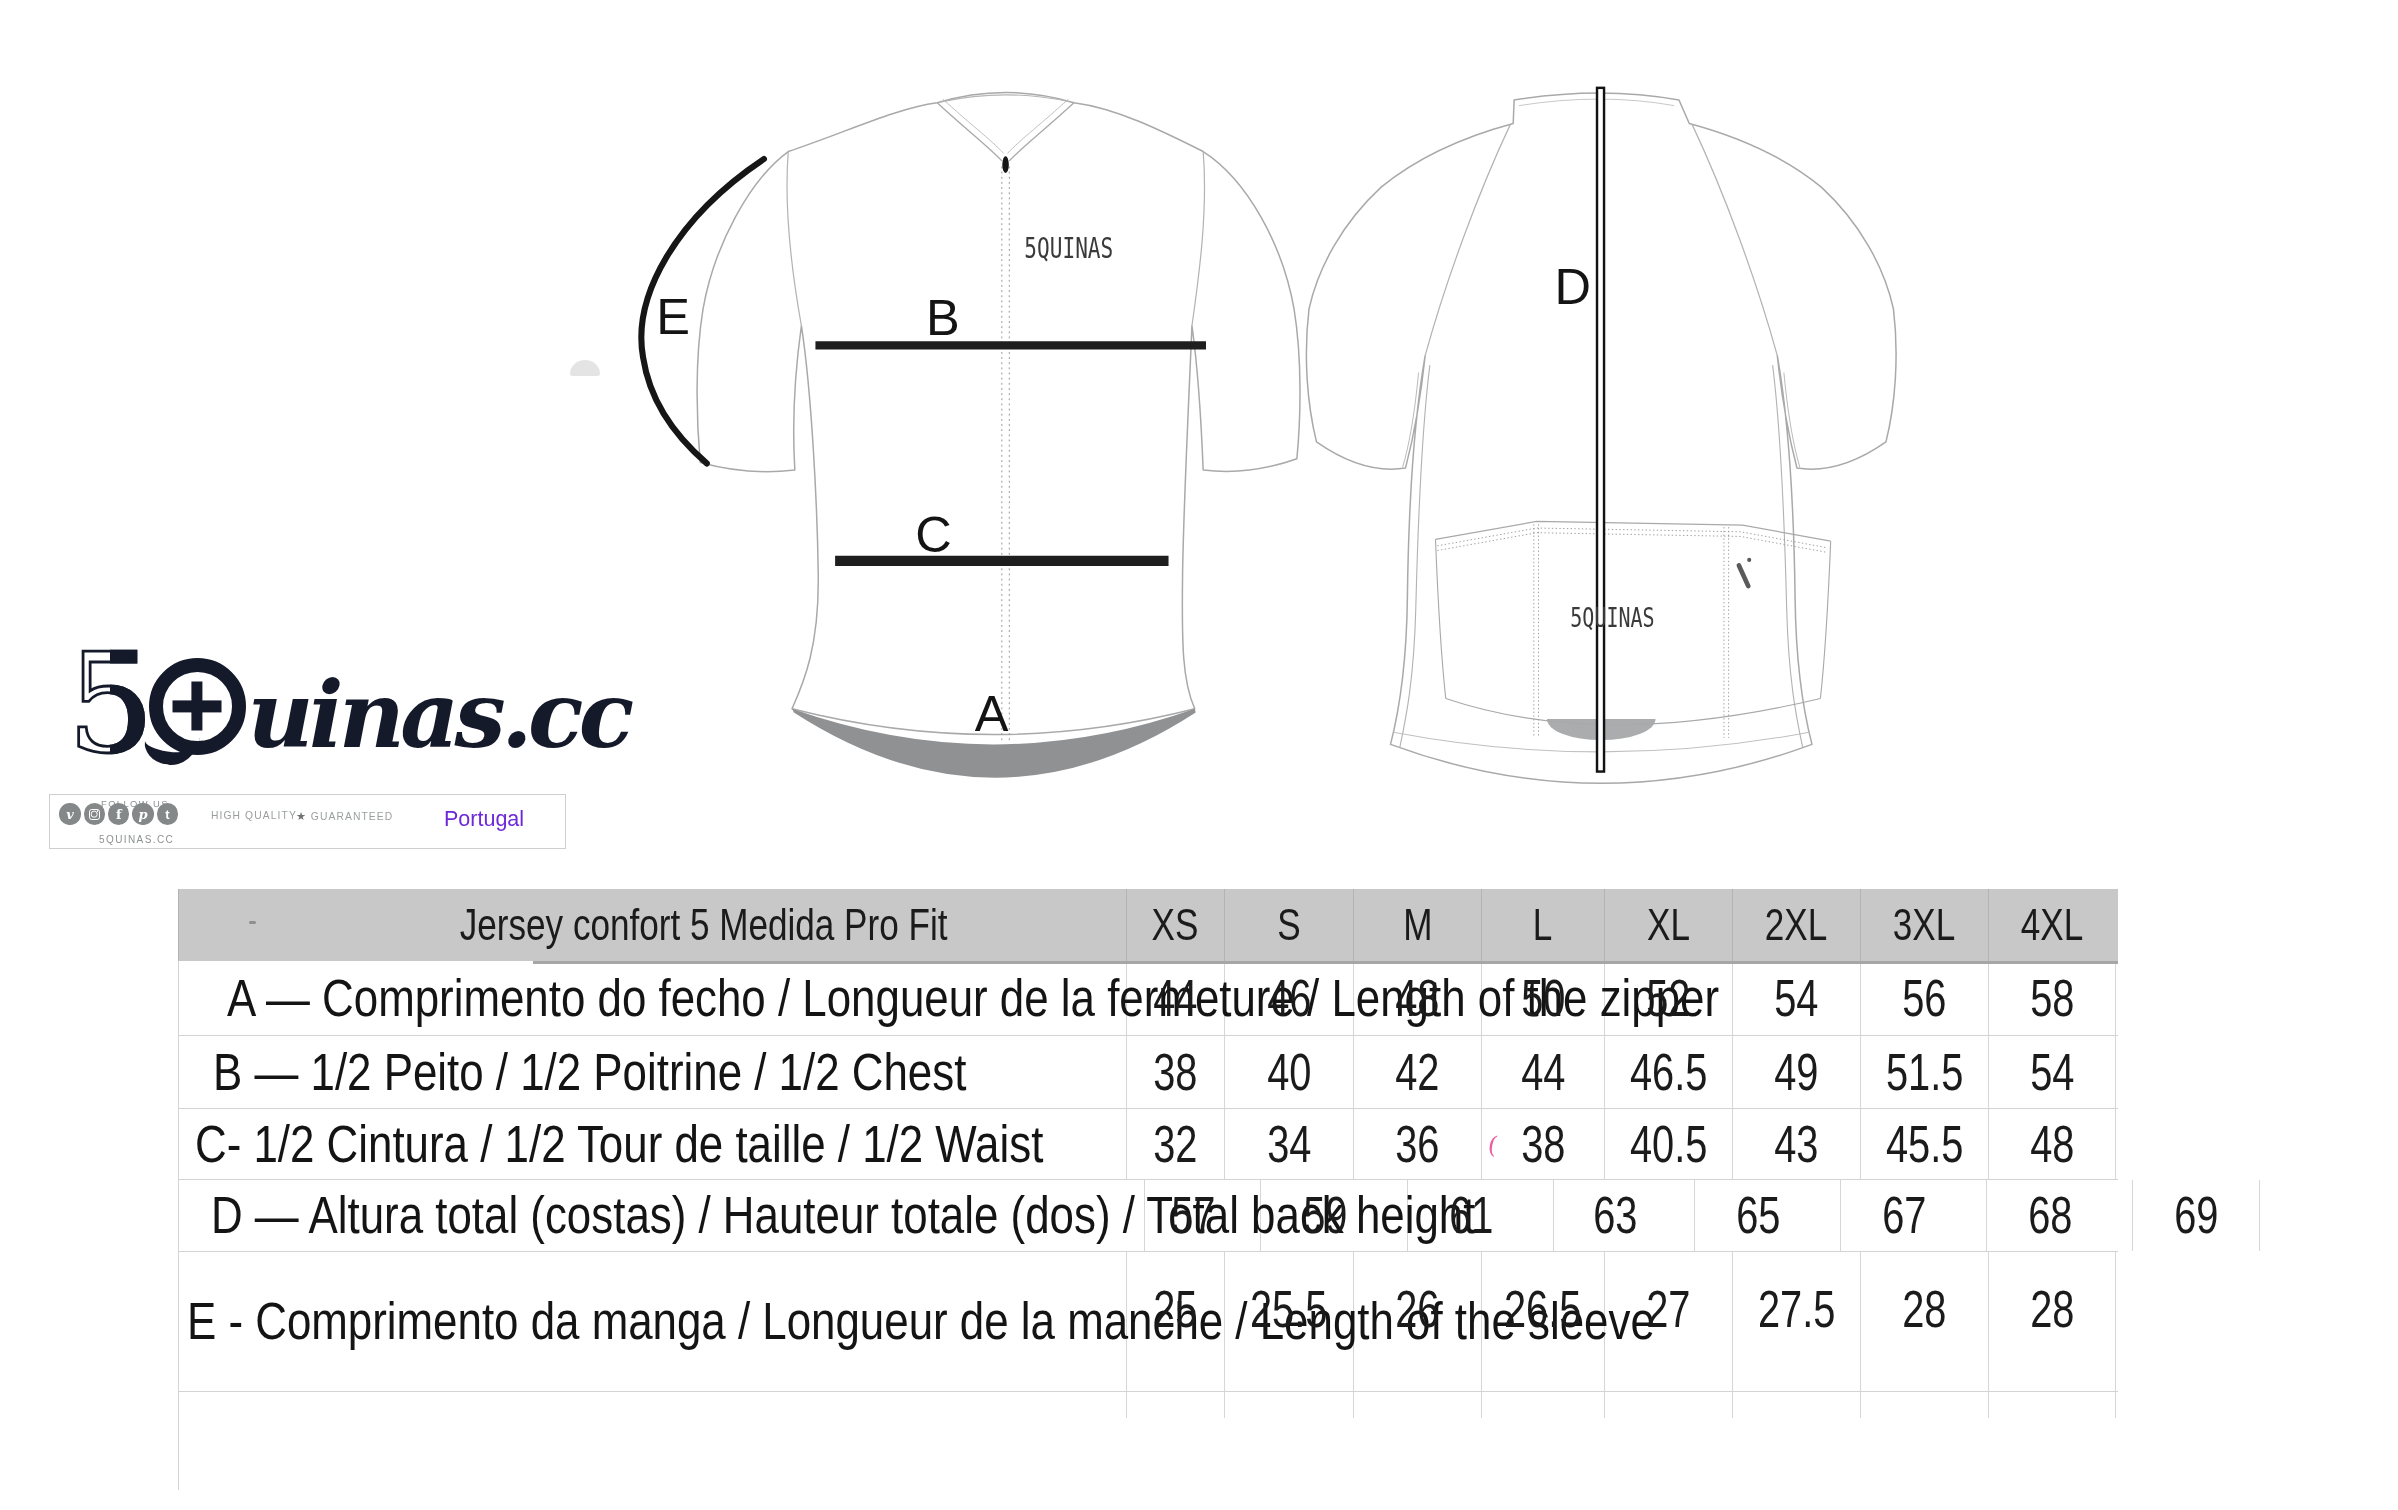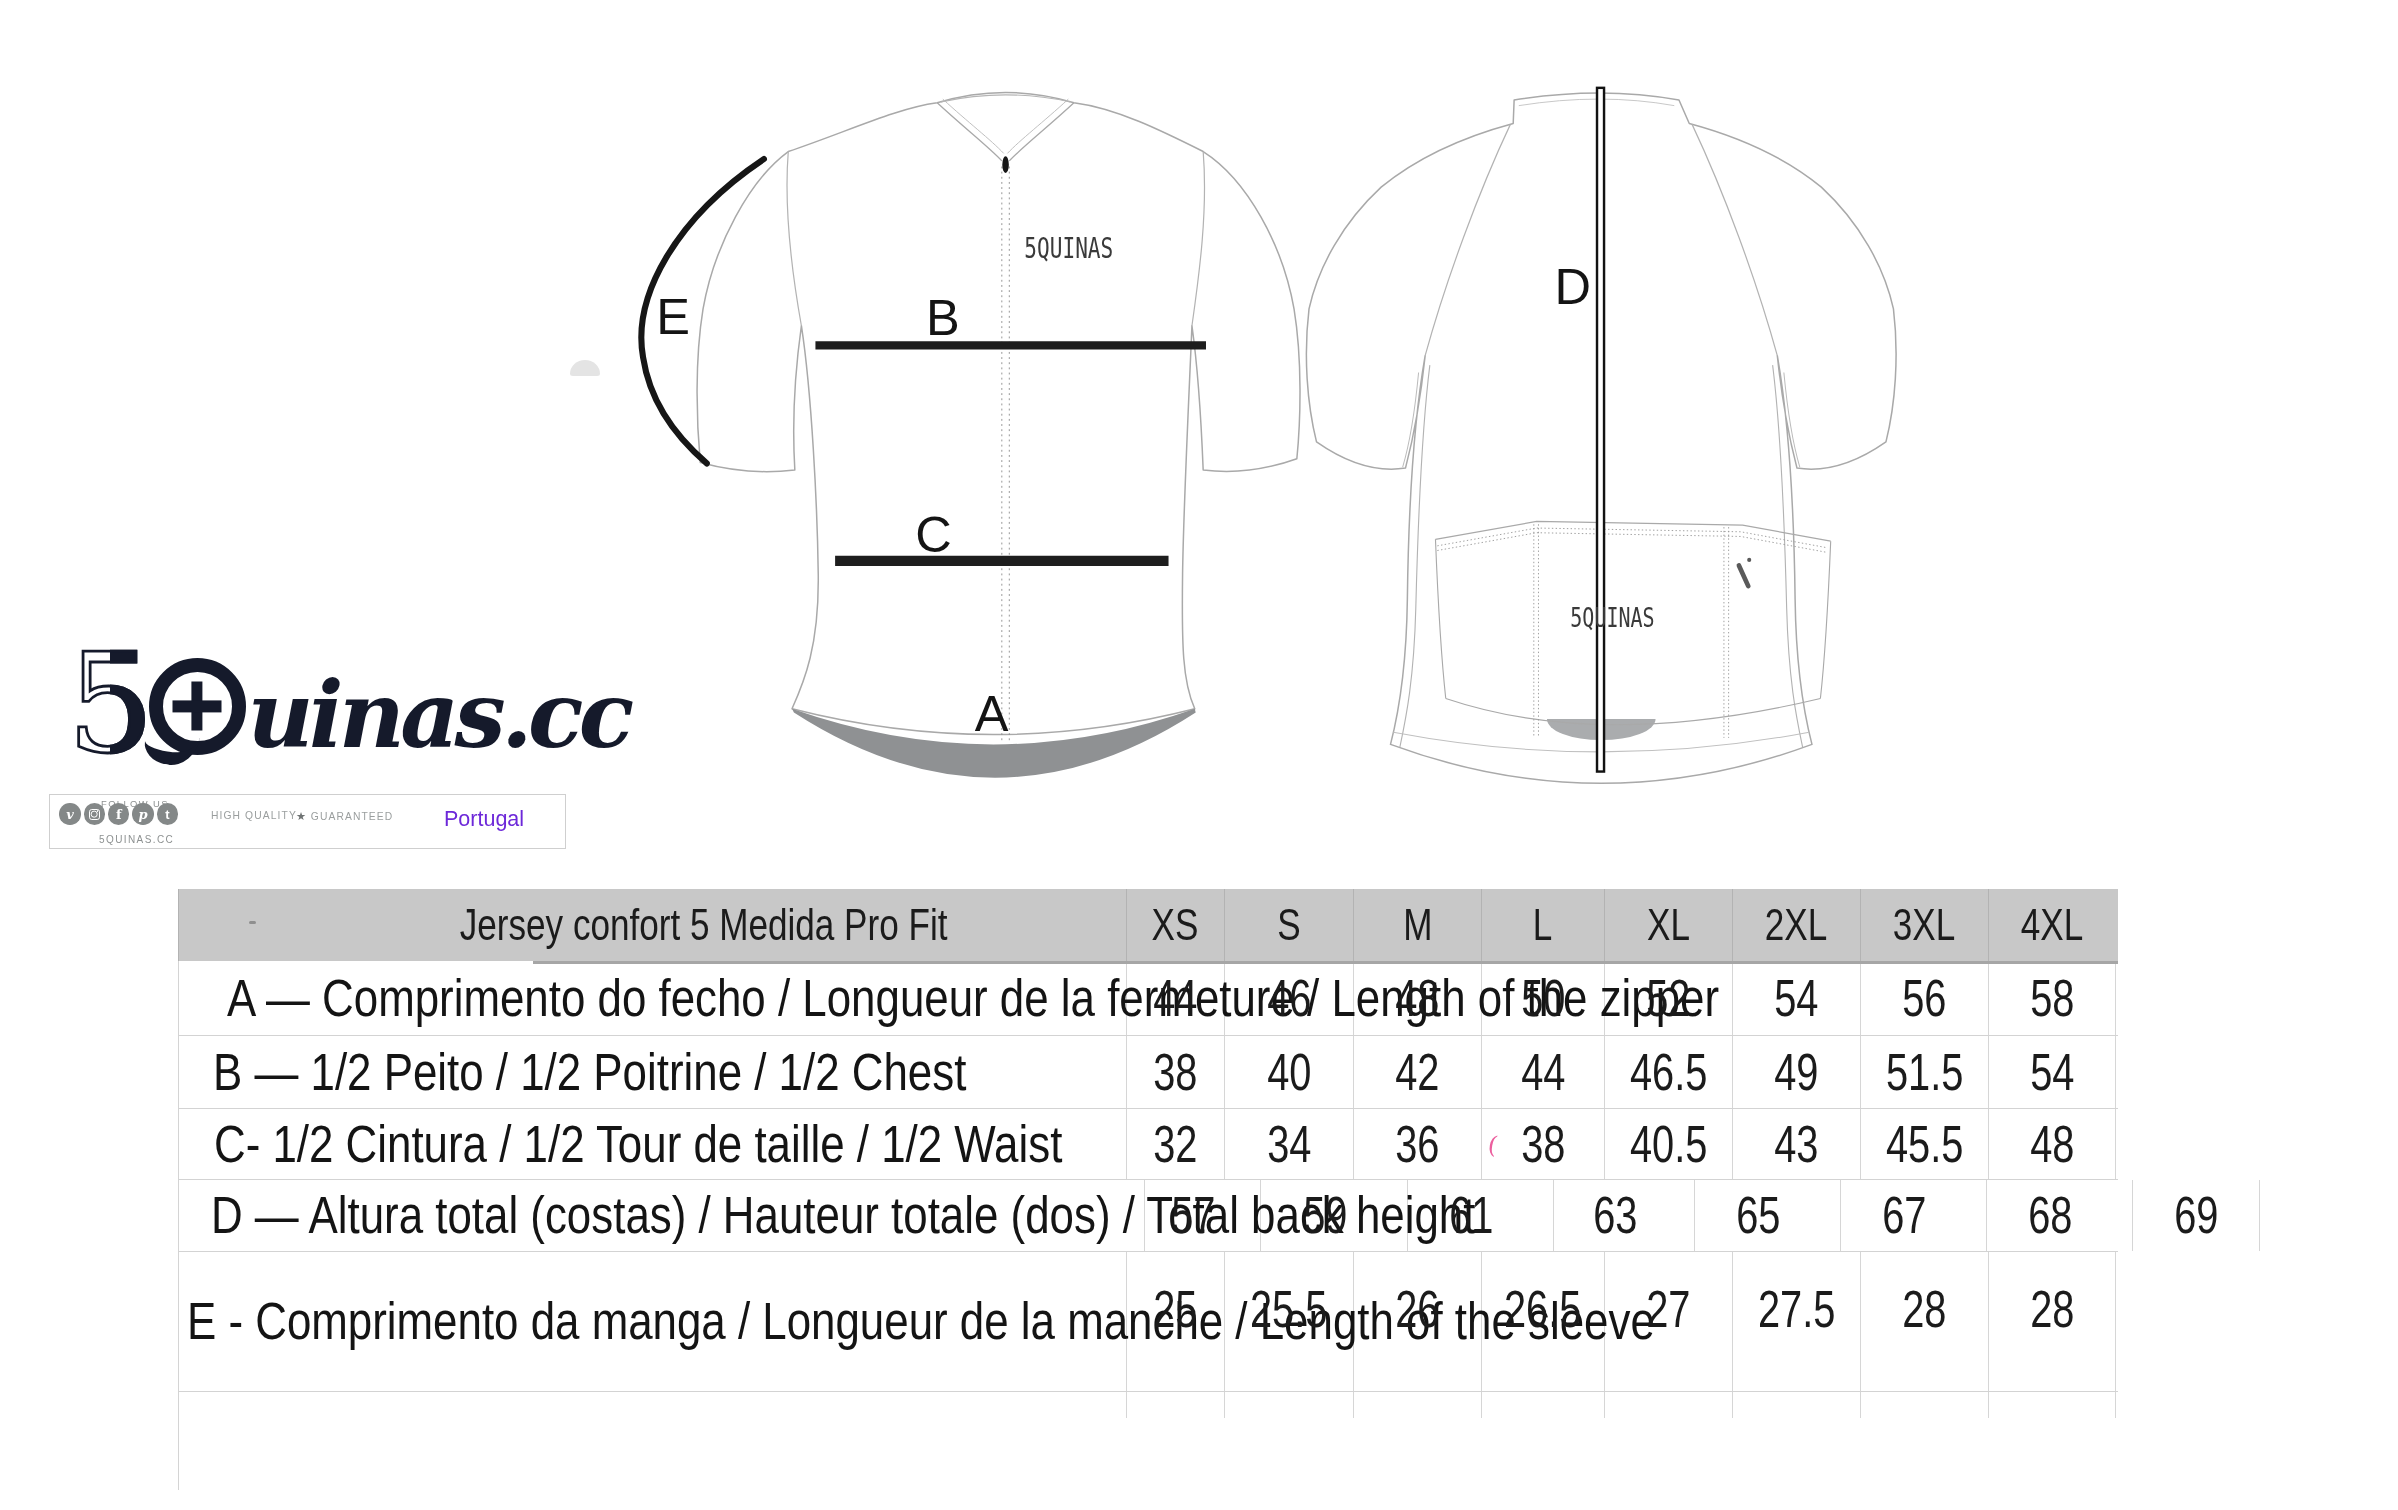--- a/index.html
+++ b/index.html
@@ -69,21 +69,21 @@
                   font-size:52px; color:#1b1b1b; }
   .t-cell { display:flex; align-items:center; justify-content:center; font-size:45px; color:#1b1b1b; }
   .t-data { border-bottom:0.9px solid #d3d3d3; }
   .t-data .t-cell { border-left:0.9px solid #d6d6d6; font-size:51px; }
   .t-data .t-cell:last-child { border-right:0.9px solid #d6d6d6; }
   .row-a { height:75px; } .row-b { height:73px; } .row-c { height:71px; } .row-d { height:72px;gap:18px; }
   .row-e { height:140px; }
   .row-e .t-cell { padding-bottom:24px; }
   .t-label { display:flex; align-items:center; justify-content:flex-start; font-size:31px; color:#141414; }
   .row-a .t-label { padding-left:48px; } .row-b .t-label { padding-left:34px; }
-  .row-c .t-label { padding-left:35px; } .row-d .t-label { padding-left:32px; }
+  .row-c .t-label { padding-left:16px; } .row-d .t-label { padding-left:32px; }
   .row-e .t-label { padding-left:7.5px; padding-bottom:0; }
   .t-stub { height:26px; }
   .t-stub .t-cell { border-left:0.9px solid #d6d6d6; }
   .t-stub .t-cell:last-child { border-right:0.9px solid #d6d6d6; }
   .t-stub .t-label { border:none; }
   .cond { display:inline-block; transform:scaleX(0.78); white-space:nowrap; }
   .condL { display:inline-block; transform:scaleX(0.86); transform-origin:left center; white-space:nowrap; }
   .header-dark-border { position:absolute; left:355px; top:72px; width:1585px; height:2.8px; background:#a6a6a6; }
   .header-dot { position:absolute; left:71px; top:32px; width:6.6px; height:2.8px; background:#8f8f8f; border-radius:1.9px; }
   .pink-mark { position:absolute; left:1310px; top:242px; font-size:24px; color:#ec5f9e;

